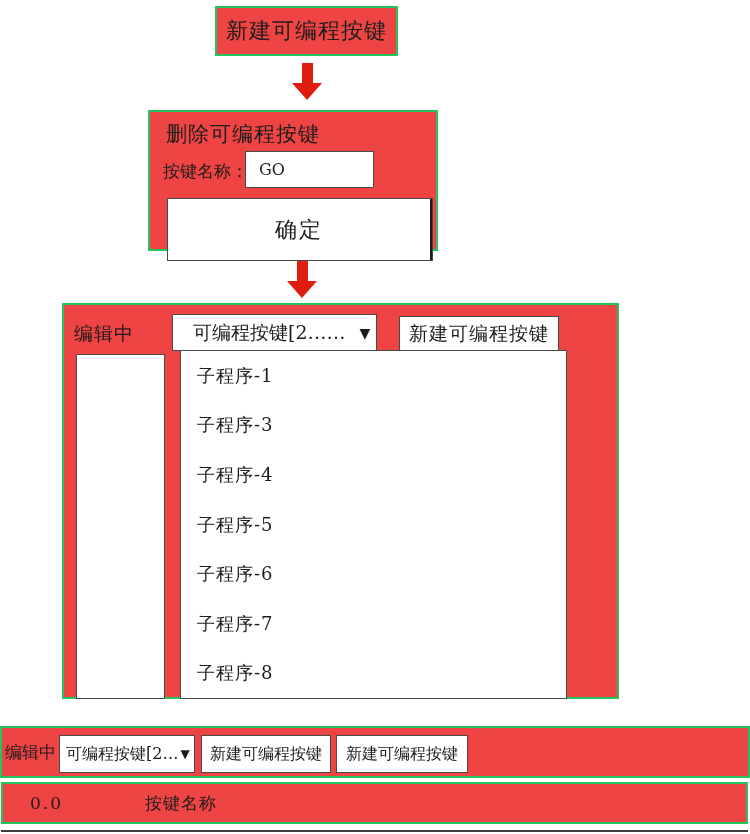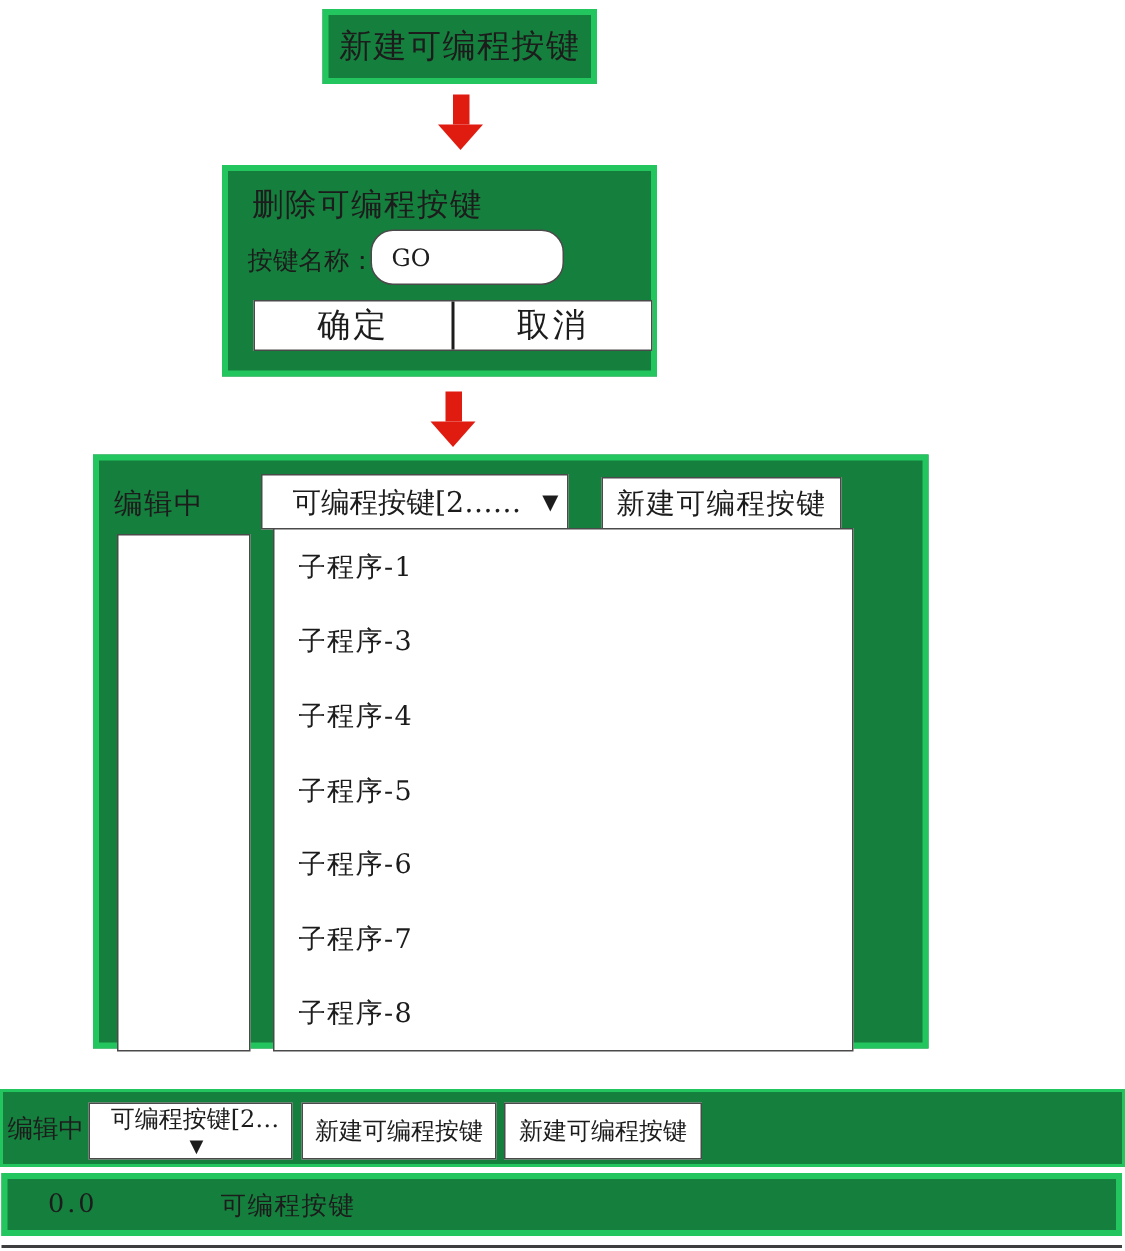--- a/index.html
+++ b/index.html
@@ -1,58 +1,58 @@
 <!DOCTYPE html>
 <html><head>
 <meta charset="utf-8">
 <style>
   html,body{margin:0;padding:0;background:#ffffff;}
   .canvas{
     position:relative;width:750px;height:834px;background:#ffffff;overflow:hidden;
     font-family:"DejaVu Serif","Liberation Serif",serif;color:#1c1c1c;
   }
   .abs{position:absolute;box-sizing:border-box;}
-  .outline{border:4px solid #22c55e;background:#15803d;}
+  .outline{border:2px solid #22c55e;background:#ef4444;}
   .outline-thin{border:1.5px solid #4a4a4a;background:#ffffff;}
   .center{display:flex;align-items:center;justify-content:center;}
   .vcenter{display:flex;align-items:center;}
 
   
   .start-box{left:215px;top:6px;width:183px;height:50px;font-size:22px;letter-spacing:1px;}
 
   
   .flow-arrow{display:flex;flex-direction:column;align-items:center;}
   .flow-arrow .stem{width:11px;height:20px;}
   .flow-arrow .head{width:0;height:0;border-left:15px solid transparent;border-right:15px solid transparent;border-top-width:17px;border-top-style:solid;}
   .arrow1{left:292px;top:63px;width:30px;height:37px;}
   .arrow2{left:287px;top:261px;width:30px;height:37px;}
 
   
   .dialog{left:148px;top:110px;width:290px;height:141px;}
   .dialog-title{left:16px;top:8px;font-size:21px;letter-spacing:1px;}
   .dialog-label{left:13px;top:48px;font-size:17px;}
-  .dialog-input{left:95px;top:39px;width:129px;height:37px;font-size:16px;padding-left:13px;border-radius:15px;}
-  .btn-row{left:17px;top:86px;width:266px;height:34px;display:flex;}
+  .dialog-input{left:95px;top:39px;width:129px;height:37px;font-size:16px;padding-left:13px;}
+  .btn-row{left:17px;top:86px;width:266px;height:63px;display:flex;}
   .btn-cell{flex:1;font-size:22px;letter-spacing:2px;}
   .btn-cell.first{border-right:2px solid #1c1c1c;}
 
   
   .editor{left:62px;top:303px;width:557px;height:396px;}
   .editor-status{left:10px;top:16px;font-size:19px;letter-spacing:1px;}
   .editor-dropdown{left:108px;top:9px;width:205px;height:37px;display:flex;align-items:center;font-size:19px;padding-left:20px;}
   .editor-dropdown .arrow{margin-left:14px;font-size:14px;}
   .editor-newbtn{left:335px;top:11px;width:160px;height:35px;font-size:19px;letter-spacing:1px;}
   .left-panel{left:12px;top:49px;width:89px;height:345px;}
   .list-panel{left:116px;top:45px;width:387px;height:349px;display:flex;flex-direction:column;}
   .list-item{flex:1;display:flex;align-items:center;padding-left:16px;font-size:18px;letter-spacing:1px;}
 
   
   .toolbar{left:0px;top:726px;width:750px;height:52px;border-width:2px;}
   .toolbar-status{left:3px;top:0;height:100%;font-size:17px;}
-  .toolbar-dd{left:57px;top:7px;width:136px;height:38px;display:flex;align-items:center;font-size:16px;padding-left:6px;flex-direction:column;}
+  .toolbar-dd{left:57px;top:7px;width:136px;height:38px;display:flex;align-items:center;font-size:16px;padding-left:6px;}
   .toolbar-dd .arrow{margin-left:2px;font-size:12px;}
   .toolbar-new{left:199px;top:7px;width:130px;height:38px;font-size:16px;}
   .toolbar-del{left:334px;top:7px;width:132px;height:38px;font-size:16px;}
 
   
   .program-row{left:1px;top:782px;width:747px;height:42px;}
   .line-no{left:27px;top:0;height:100%;font-size:17px;letter-spacing:2px;}
   .line-text{left:142px;top:0;height:100%;font-size:17px;letter-spacing:1px;}
 
   
@@ -69,21 +69,20 @@
     <div class="stem" style="background:#e01b10;"></div>
     <div class="head" style="border-top-color:#e01b10;"></div>
   </div>
 
   <div class="abs outline dialog">
     <div class="abs dialog-title">删除可编程按键</div>
     <div class="abs dialog-label">按键名称：</div>
     <div class="abs outline-thin vcenter dialog-input">GO</div>
     <div class="abs outline-thin btn-row">
       <div class="btn-cell first center">确定</div>
-      <div class="btn-cell center">取消</div>
     </div>
   </div>
 
   <div class="abs flow-arrow arrow2">
     <div class="stem" style="background:#e01b10;"></div>
     <div class="head" style="border-top-color:#e01b10;"></div>
   </div>
 
   <div class="abs outline editor">
     <div class="abs editor-status">编辑中</div>
@@ -116,18 +115,18 @@
       <span class="arrow">▼</span>
     </div>
 
     <div class="abs outline-thin center toolbar-new">新建可编程按键</div>
 
     <div class="abs outline-thin center toolbar-del">新建可编程按键</div>
   </div>
 
   <div class="abs outline program-row">
     <div class="abs vcenter line-no">0.0</div>
-    <div class="abs vcenter line-text">可编程按键</div>
+    <div class="abs vcenter line-text">按键名称</div>
   </div>
 
   <div class="abs next-row"></div>
 
 </div>
 
 </body></html>

